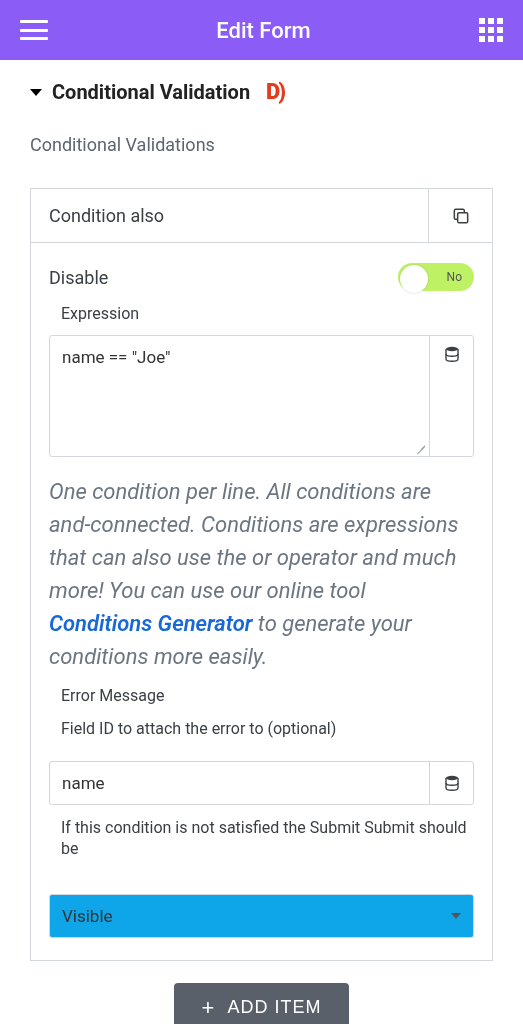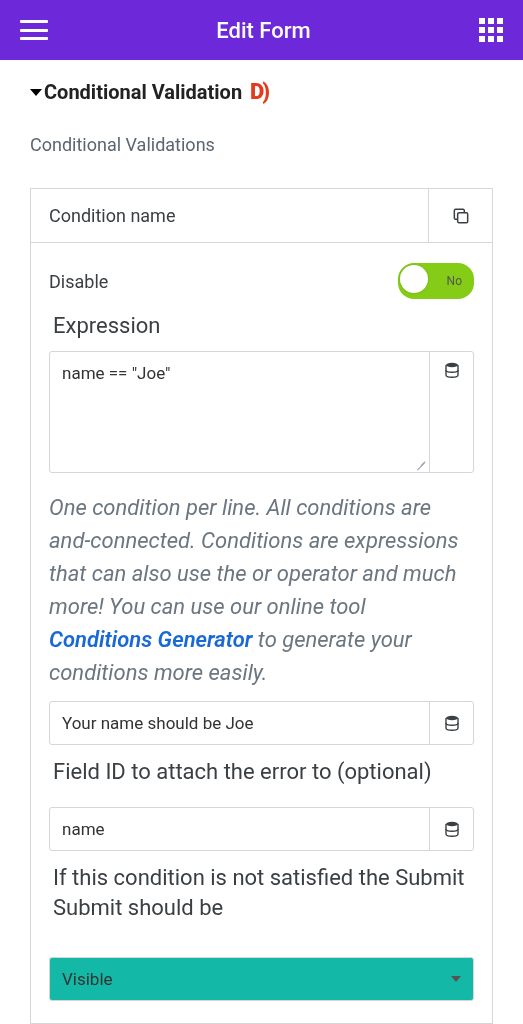--- a/index.html
+++ b/index.html
@@ -4,21 +4,21 @@
 <style>
   * { box-sizing: border-box; margin: 0; padding: 0; }
   body {
     font-family: -apple-system, BlinkMacSystemFont, "Segoe UI", Roboto, Helvetica, Arial, sans-serif;
     width: 523px;
     background: #fff;
     color: #222;
   }
   
   .topbar {
-    background: #6d28d9;
+    background: #8b5cf6;
     color: #fff;
     height: 60px;
     display: flex;
     align-items: center;
     justify-content: space-between;
     padding: 0 20px;
   }
   .topbar .title {
     font-size: 22px;
     font-weight: 500;
@@ -53,21 +53,21 @@
     width: 6px;
     height: 6px;
   }
   
   .content {
     padding: 20px 30px 30px 30px;
   }
   .section-header {
     display: flex;
     align-items: center;
-    gap: 2px;
+    gap: 10px;
     margin-bottom: 30px;
   }
   .caret-down {
     width: 0;
     height: 0;
     border-left: 6px solid transparent;
     border-right: 6px solid transparent;
     border-top: 7px solid #000;
   }
   .section-title {
@@ -120,22 +120,22 @@
     display: flex;
     align-items: center;
     justify-content: space-between;
   }
   .label {
     font-size: 18px;
     color: #3a3f44;
   }
   .toggle {
     width: 76px;
-    height: 36px;
-    background: #84cc16;
+    height: 28px;
+    background: #bef264;
     border-radius: 16px;
     position: relative;
     display: flex;
     align-items: center;
     cursor: pointer;
   }
   .toggle .knob {
     width: 28px;
     height: 28px;
     background: #fff;
@@ -145,23 +145,23 @@
     top: 2px;
     box-shadow: 0 0 2px rgba(0,0,0,0.2);
   }
   .toggle .toggle-label {
     position: absolute;
     right: 12px;
     font-size: 12px;
     color: #555;
   }
   .field-label {
-    font-size: 22px;
+    font-size: 16px;
     color: #3a3f44;
-    margin: 12px 0 10px 4px;
+    margin: 12px 0 10px 12px;
     line-height: 1.35;
   }
   .input-row {
     display: flex;
     align-items: stretch;
     border: 1px solid #d3d6da;
     border-radius: 3px;
     background: #fff;
   }
   .input-row textarea,
@@ -236,21 +236,21 @@
   .helper a {
     color: #1869d6;
     text-decoration: none;
     font-weight: 600;
   }
   .select-row {
     display: flex;
     align-items: center;
     border: 1px solid #d3d6da;
     border-radius: 3px;
-    background: #14b8a6;
+    background: #0ea5e9;
     height: 44px;
     padding: 0 12px;
     cursor: pointer;
     justify-content: space-between;
     margin-top: 34px;
   }
   .select-row .sel-val {
     font-size: 17px;
     color: #333;
   }
@@ -314,21 +314,21 @@
   <div class="section-header">
     <div class="caret-down"></div>
     <div class="section-title">Conditional Validation</div>
     <div class="d-logo">D)</div>
   </div>
 
   <div class="subheading">Conditional Validations</div>
 
   <div class="panel">
     <div class="panel-head">
-      <div class="panel-head-title">Condition name</div>
+      <div class="panel-head-title">Condition also</div>
       <div class="panel-head-action">
         <svg width="20" height="20" viewBox="0 0 24 24" fill="none" stroke="#3a3f44" stroke-width="1.8">
           <rect x="8" y="8" width="12" height="12" rx="1.5"></rect>
           <path d="M16 8 V5.5 A1.5 1.5 0 0 0 14.5 4 H5.5 A1.5 1.5 0 0 0 4 5.5 V14.5 A1.5 1.5 0 0 0 5.5 16 H8"></path>
         </svg>
       </div>
     </div>
 
     <div class="panel-body">
 
@@ -352,30 +352,21 @@
             <path d="M2 3 v5 c0 1.2 2.7 2.2 6 2.2 s6-1 6-2.2 V3" fill="none" stroke="#3a3f44" stroke-width="1.4"></path>
             <path d="M2 8 v5 c0 1.2 2.7 2.2 6 2.2 s6-1 6-2.2 V8" fill="none" stroke="#3a3f44" stroke-width="1.4"></path>
           </svg>
         </div>
       </div>
 
       <div class="helper">
         <span>One condition per line. All conditions are and-connected. Conditions are expressions that can also use the or operator and much more! You can use our online tool </span><a href="#">Conditions Generator</a><span> to generate your conditions more easily.</span>
       </div>
 
-      <div class="input-row" style="height:44px;">
-        <input type="text" value="Your name should be Joe" style="">
-        <div class="input-addon" style="align-items:center;padding-top:0;">
-          <svg class="db-icon" viewBox="0 0 16 16" fill="#3a3f44">
-            <ellipse cx="8" cy="3" rx="6" ry="2.2"></ellipse>
-            <path d="M2 3 v5 c0 1.2 2.7 2.2 6 2.2 s6-1 6-2.2 V3" fill="none" stroke="#3a3f44" stroke-width="1.4"></path>
-            <path d="M2 8 v5 c0 1.2 2.7 2.2 6 2.2 s6-1 6-2.2 V8" fill="none" stroke="#3a3f44" stroke-width="1.4"></path>
-          </svg>
-        </div>
-      </div>
+      <div class="field-label">Error Message</div>
 
       <div class="field-label">Field ID to attach the error to (optional)</div>
       <div class="input-row" style="height:44px;margin-top:21px;">
         <input type="text" value="name" style="">
         <div class="input-addon" style="align-items:center;padding-top:0;">
           <svg class="db-icon" viewBox="0 0 16 16" fill="#3a3f44">
             <ellipse cx="8" cy="3" rx="6" ry="2.2"></ellipse>
             <path d="M2 3 v5 c0 1.2 2.7 2.2 6 2.2 s6-1 6-2.2 V3" fill="none" stroke="#3a3f44" stroke-width="1.4"></path>
             <path d="M2 8 v5 c0 1.2 2.7 2.2 6 2.2 s6-1 6-2.2 V8" fill="none" stroke="#3a3f44" stroke-width="1.4"></path>
           </svg>

